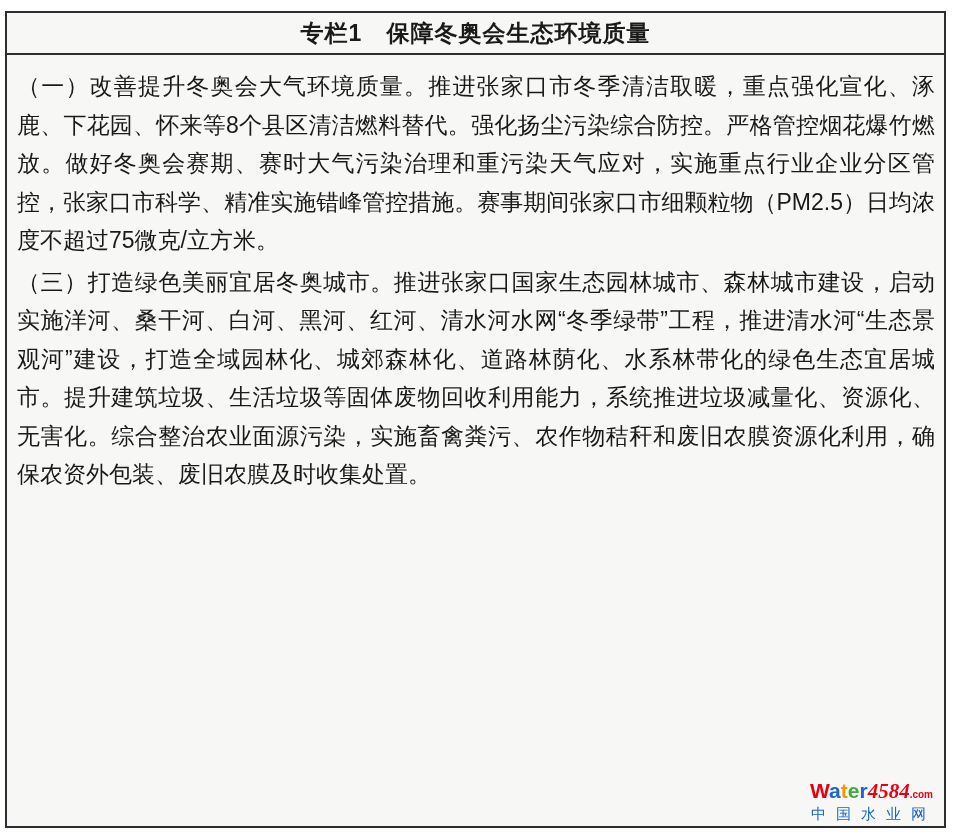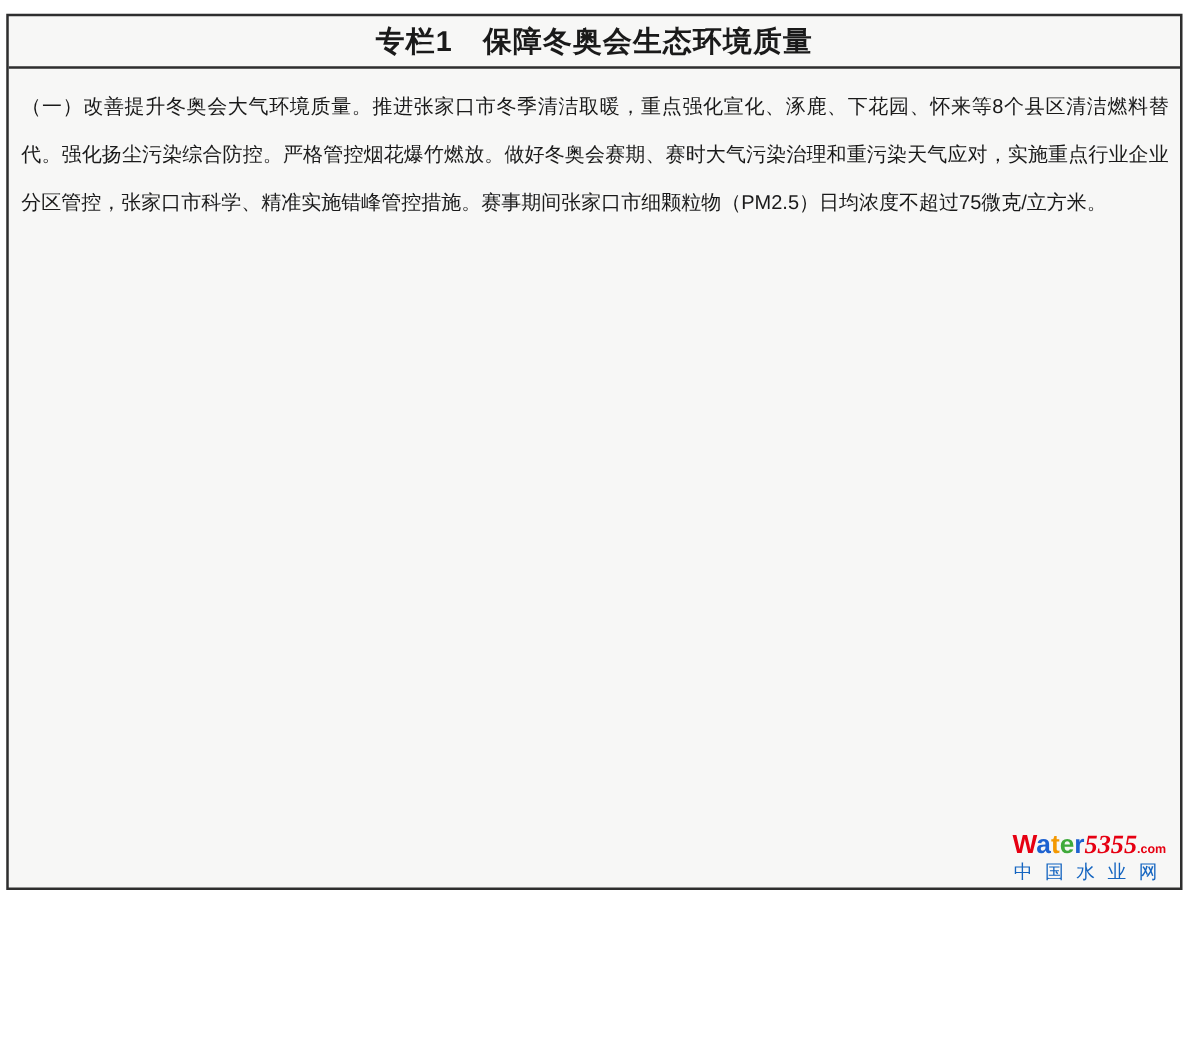--- a/index.html
+++ b/index.html
@@ -15,40 +15,40 @@
     position: relative;
     width: 956px;
     height: 835px;
     background: #ffffff;
   }
   .panel {
     position: absolute;
     left: 5px;
     top: 11px;
     width: 941px;
-    height: 701px;
+    height: 817px;
     box-sizing: border-box;
     border: 2px solid #2e2e2e;
     background: #f7f7f6;
   }
   .panel-header {
     height: 42px;
     box-sizing: border-box;
     border-bottom: 2px solid #2e2e2e;
     display: flex;
     align-items: center;
     justify-content: center;
     font-size: 23px;
     font-weight: bold;
     color: #1a1a1a;
     letter-spacing: 1px;
   }
   .panel-body {
     padding: 12px 9px 0 10px;
-    font-size: 16px;
+    font-size: 23px;
     line-height: 38.5px;
     color: #1a1a1a;
     text-align: justify;
     text-justify: inter-ideograph;
   }
   .panel-body p {
     margin: 0 0 3px 0;
     word-break: break-all;
   }
   .watermark {
@@ -87,23 +87,24 @@
 </head>
 <body>
 
 <div class="stage">
   <div class="panel">
 
     <div class="panel-header">专栏1　保障冬奥会生态环境质量</div>
 
     <div class="panel-body">
       <p>（一）改善提升冬奥会大气环境质量。推进张家口市冬季清洁取暖，重点强化宣化、涿鹿、下花园、怀来等8个县区清洁燃料替代。强化扬尘污染综合防控。严格管控烟花爆竹燃放。做好冬奥会赛期、赛时大气污染治理和重污染天气应对，实施重点行业企业分区管控，张家口市科学、精准实施错峰管控措施。赛事期间张家口市细颗粒物（PM2.5）日均浓度不超过75微克/立方米。</p>
+      <p>（三）打造绿色美丽宜居冬奥城市。推进张家口国家生态园林城市、森林城市建设，启动实施洋河、桑干河、白河、黑河、红河、清水河水网“冬季绿带”工程，推进清水河“生态景观河”建设，打造全域园林化、城郊森林化、道路林荫化、水系林带化的绿色生态宜居城市。提升建筑垃圾、生活垃圾等固体废物回收利用能力，系统推进垃圾减量化、资源化、无害化。综合整治农业面源污染，实施畜禽粪污、农作物秸秆和废旧农膜资源化利用，确保农资外包装、废旧农膜及时收集处置。</p>
     </div>
 
     <div class="watermark">
       <div class="wm-line1">
-        <span style="color: rgb(230, 0, 18);">W</span><span style="color: rgb(30, 98, 208);">a</span><span style="color: rgb(243, 152, 0);">t</span><span style="color: rgb(63, 170, 59);">e</span><span style="color: rgb(30, 98, 208);">r</span><span class="wm-num" style="color: rgb(230, 0, 18);">5355</span><span class="wm-tld" style="color: rgb(230, 0, 18); margin-top: 16px;">.com</span>
+        <span style="color: rgb(230, 0, 18);">W</span><span style="color: rgb(30, 98, 208);">a</span><span style="color: rgb(243, 152, 0);">t</span><span style="color: rgb(63, 170, 59);">e</span><span style="color: rgb(30, 98, 208);">r</span><span class="wm-num" style="color: rgb(230, 0, 18);">4584</span><span class="wm-tld" style="color: rgb(230, 0, 18); margin-top: 16px;">.com</span>
       </div>
       <div class="wm-line2" style="color: rgb(21, 101, 192);">中国水业网</div>
     </div>
 
   </div>
 </div>
 
 </body></html>

